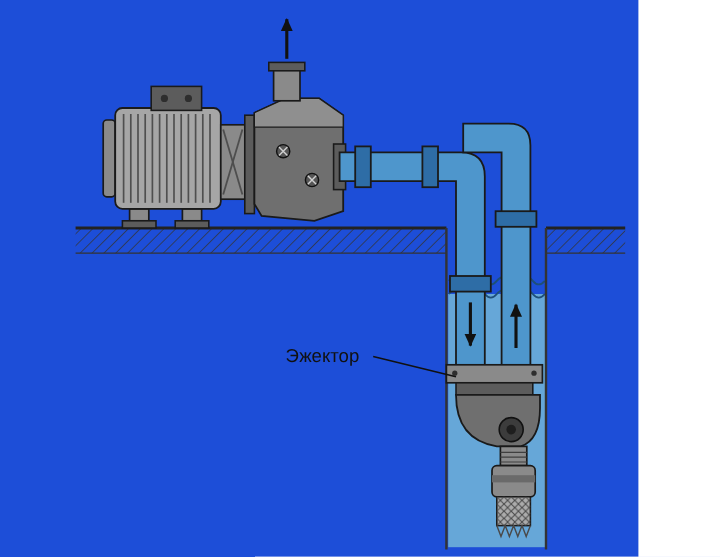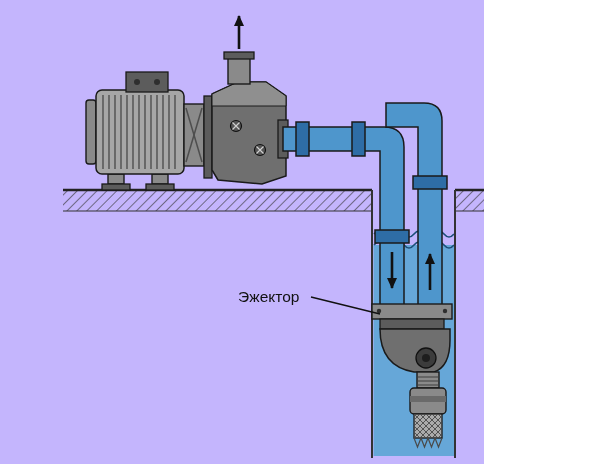--- a/index.html
+++ b/index.html
@@ -1,16 +1,16 @@
 <!DOCTYPE html>
 <html style="--c-pipe: #4e96cc; --c-flange: #2e6da6; --c-water: #66a7d8; --c-ground: #333333; --c-metal-light: #a6a6a6; --c-metal-mid: #8a8a8a; --c-metal-dark: #6f6f6f;"><head>
 <meta charset="utf-8">
 <style>
   html,body{margin:0;padding:0;background:#fff;}
-  .stage{position:relative;width:484px;height:464px;background:#c4b5fd;overflow:hidden;
+  .stage{position:relative;width:532px;height:464px;background:#1d4ed8;overflow:hidden;
          font-family:"Liberation Sans",sans-serif;}
   svg{display:block;}
   
   .pipe   {fill:var(--c-pipe,#4e96cc);stroke:#1a1a1a;stroke-width:1.5;}
   .flange {fill:var(--c-flange,#2e6da6);stroke:#1a1a1a;stroke-width:1.5;}
   .water  {fill:var(--c-water,#66a7d8);}
   .wave   {fill:none;stroke:#1d4f79;stroke-width:1.6;}
   .wall   {stroke:var(--c-ground,#333);stroke-width:2;fill:none;}
   .gndtop {stroke:#222;stroke-width:2.6;fill:none;}
   .gndbot {stroke:var(--c-ground,#333);stroke-width:1;fill:none;}

